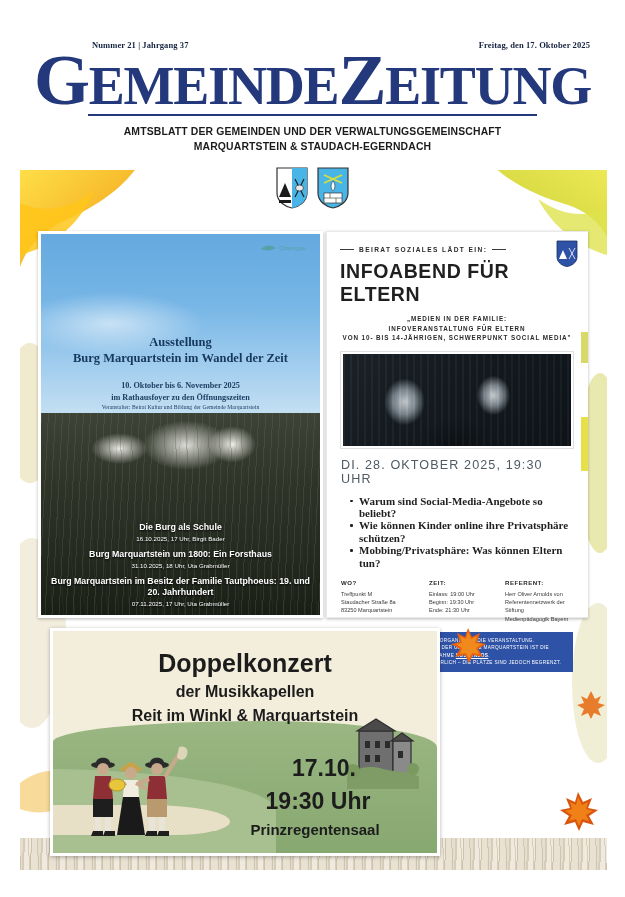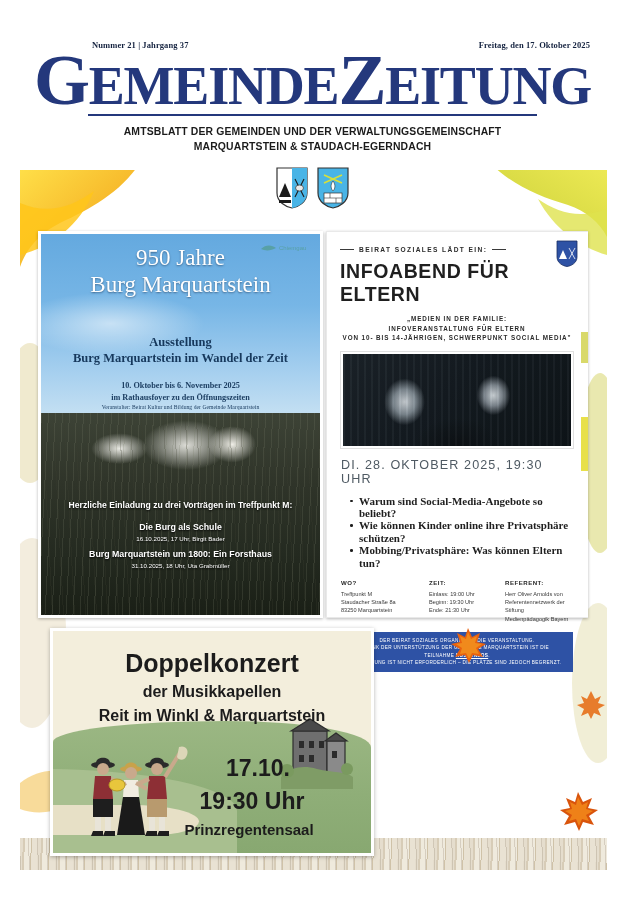--- a/index.html
+++ b/index.html
@@ -124,21 +124,21 @@
       letter-spacing:.5px;color:#1f1f1f;margin-bottom:4px;}
   .pB-cl{font-family:"Liberation Sans",sans-serif;font-size:5.6px;color:#3a3a3a;line-height:8.2px;}
   .pB-note{margin:9px 3px 0 3px;background:#2e52a5;color:#fff;text-align:center;
       padding:5px 6px 6px 6px;font-family:"Liberation Sans",sans-serif;font-size:4.7px;
       letter-spacing:.35px;line-height:7.4px;}
   .pB-note u{font-weight:bold;}
   .pB-bar{position:absolute;right:-1px;top:0;bottom:0;width:7px;
       background:linear-gradient(#ffffff 0 26%,#d9d96a 26% 34%,#ffffff 34% 48%,#e8e04a 48% 62%,#ffffff 62% 100%);}
 
   
-  .pC{left:50px;top:628px;width:324px;height:228px;background:#f3eedc;
+  .pC{left:50px;top:628px;width:390px;height:228px;background:#f3eedc;
       border:3px solid #fff;box-sizing:border-box;overflow:hidden;
       box-shadow:0 1px 4px rgba(0,0,0,.3);padding-left:20px;}
   .pC-hill{position:absolute;left:0;right:0;bottom:0;height:132px;
       background:linear-gradient(#9bb783 0%,#8fae78 55%,#88a871 100%);
       border-radius:120% 100% 0 0/46px 58px 0 0;}
   .pC-hill2{position:absolute;left:-4%;bottom:0;width:62%;height:84px;background:#a8bf8f;
       border-radius:0 100% 0 0/0 42px 0 0;}
   .pC-field{position:absolute;left:-2%;bottom:18px;width:48%;height:30px;background:#e7e0c6;
       border-radius:0 60% 40% 0/0 22px 18px 0;}
   .pC-h1{position:absolute;left:0;right:0;top:18px;text-align:center;
@@ -231,43 +231,42 @@
 
   <div class="poster pA">
     <div class="pA-sky"></div>
     <div class="pA-photo"></div>
 
     <svg class="pA-logo" viewBox="0 0 52 14">
       <path d="M2,9 C7,4 13,5 17,8 C12,11 6,11 2,9 Z" fill="#3f8f4a" opacity=".7"></path>
       <text x="20" y="10" font-family="Liberation Sans, sans-serif" font-size="6" fill="#3f8f4a" opacity=".7">Chiemgau</text>
     </svg>
 
-    <div class="pA-txt pA-h1">
-      <div>950 Jahre</div>
-      <div>Burg Marquartstein</div>
-    </div>
     <div class="pA-txt pA-h2">
       <div>Ausstellung</div>
       <div>Burg Marquartstein im Wandel der Zeit</div>
     </div>
     <div class="pA-txt pA-h3">
       <div>10. Oktober bis 6. November 2025</div>
       <div>im Rathausfoyer zu den Öffnungszeiten</div>
     </div>
     <div class="pA-txt pA-h4">Veranstalter: Beirat Kultur und Bildung der Gemeinde Marquartstein</div>
-    <div class="pA-txt pA-inv">Herzliche Einladung zu drei Vorträgen im Treffpunkt M:</div>
 
     <div class="pA-talks">
       <div>
         <div class="pA-tt">Die Burg als Schule</div>
         <div class="pA-td">16.10.2025, 17 Uhr, Birgit Bader</div>
       </div>
       <div>
         <div class="pA-tt">Burg Marquartstein um 1800: Ein Forsthaus</div>
         <div class="pA-td">31.10.2025, 18 Uhr, Uta Grabmüller</div>
+      </div>
+      <div>
+        <div class="pA-tt">Burg Marquartstein im Besitz der Familie Tautphoeus: 19. und 20. Jahrhundert</div>
+        <div class="pA-td">07.11.2025, 17 Uhr, Uta Grabmüller</div>
       </div>
     </div>
   </div>
 
   <div class="poster pB">
     <div class="pB-inner">
       <svg class="pB-crest" viewBox="0 0 22 27">
         <path d="M1,1 H21 V17 C21,23 15,26 11,26.5 C7,26 1,23 1,17 Z" fill="#2e52a5" stroke="#1b2f62" stroke-width=".8"></path>
         <path d="M3,19 L7,10 L11,19 Z" fill="#ffffff"></path>
         <path d="M13,8 L19,19 M19,8 L13,19" stroke="#ffffff" stroke-width=".8" fill="none"></path>

